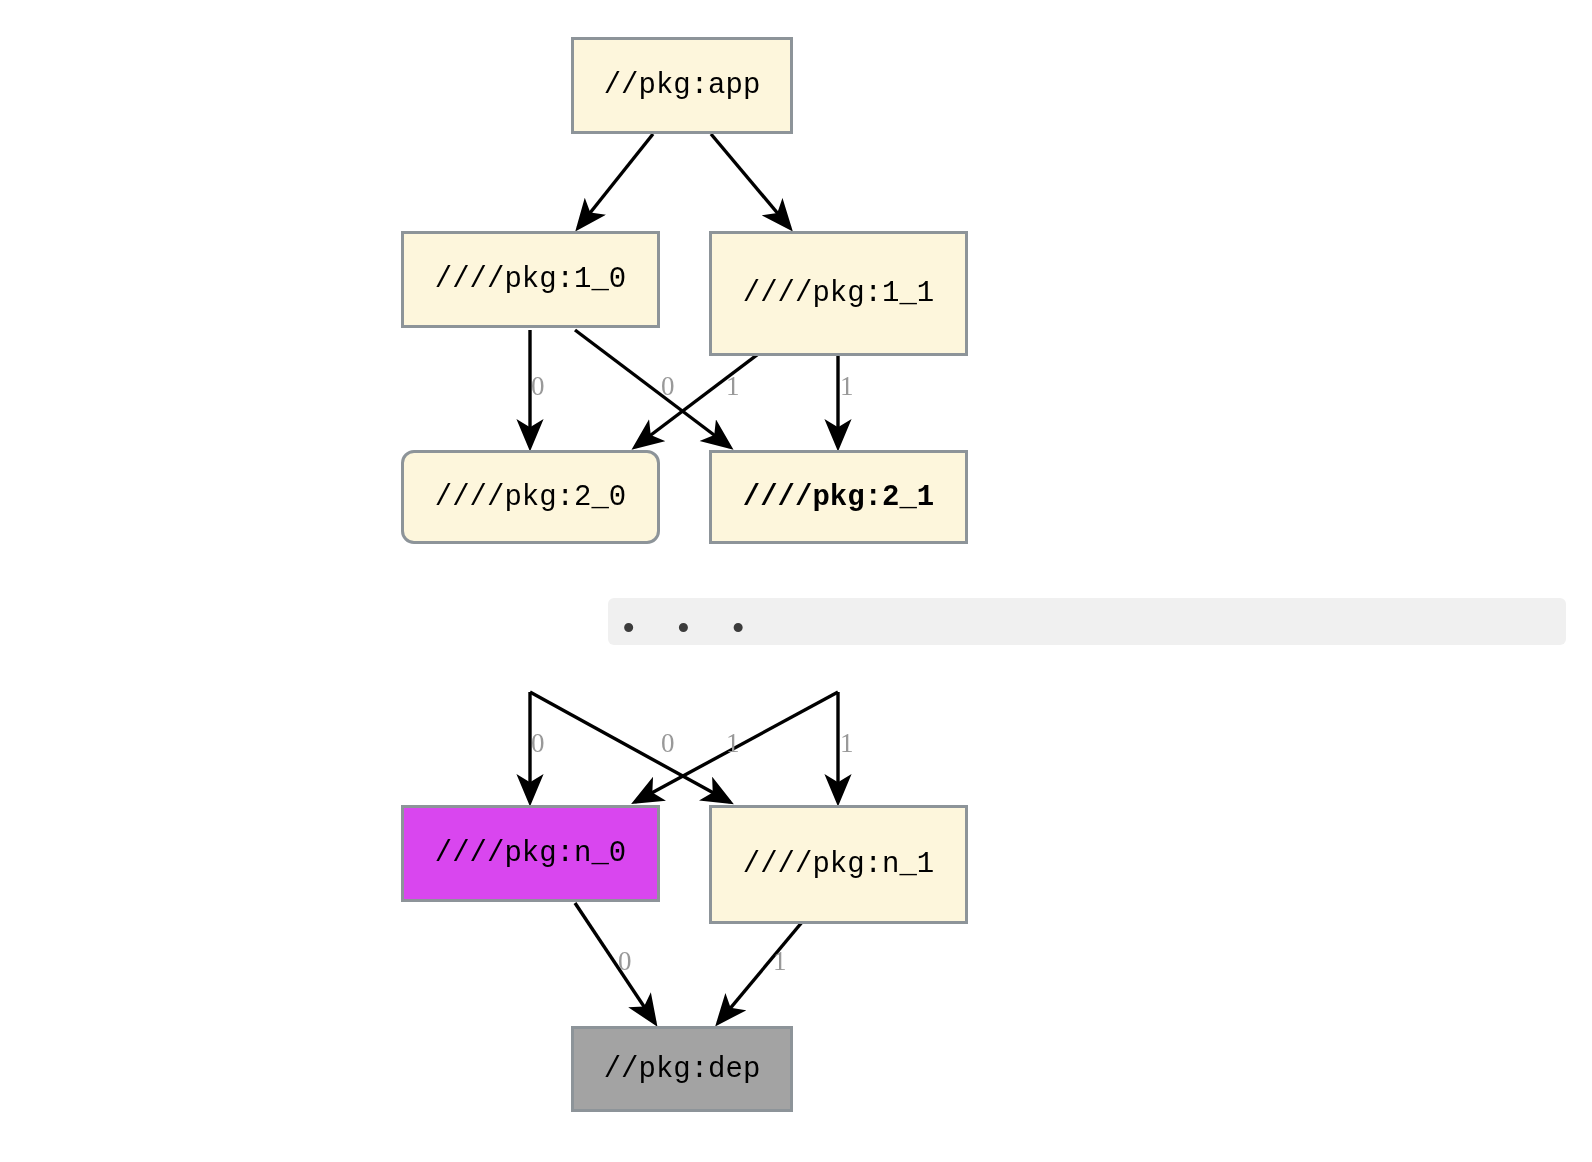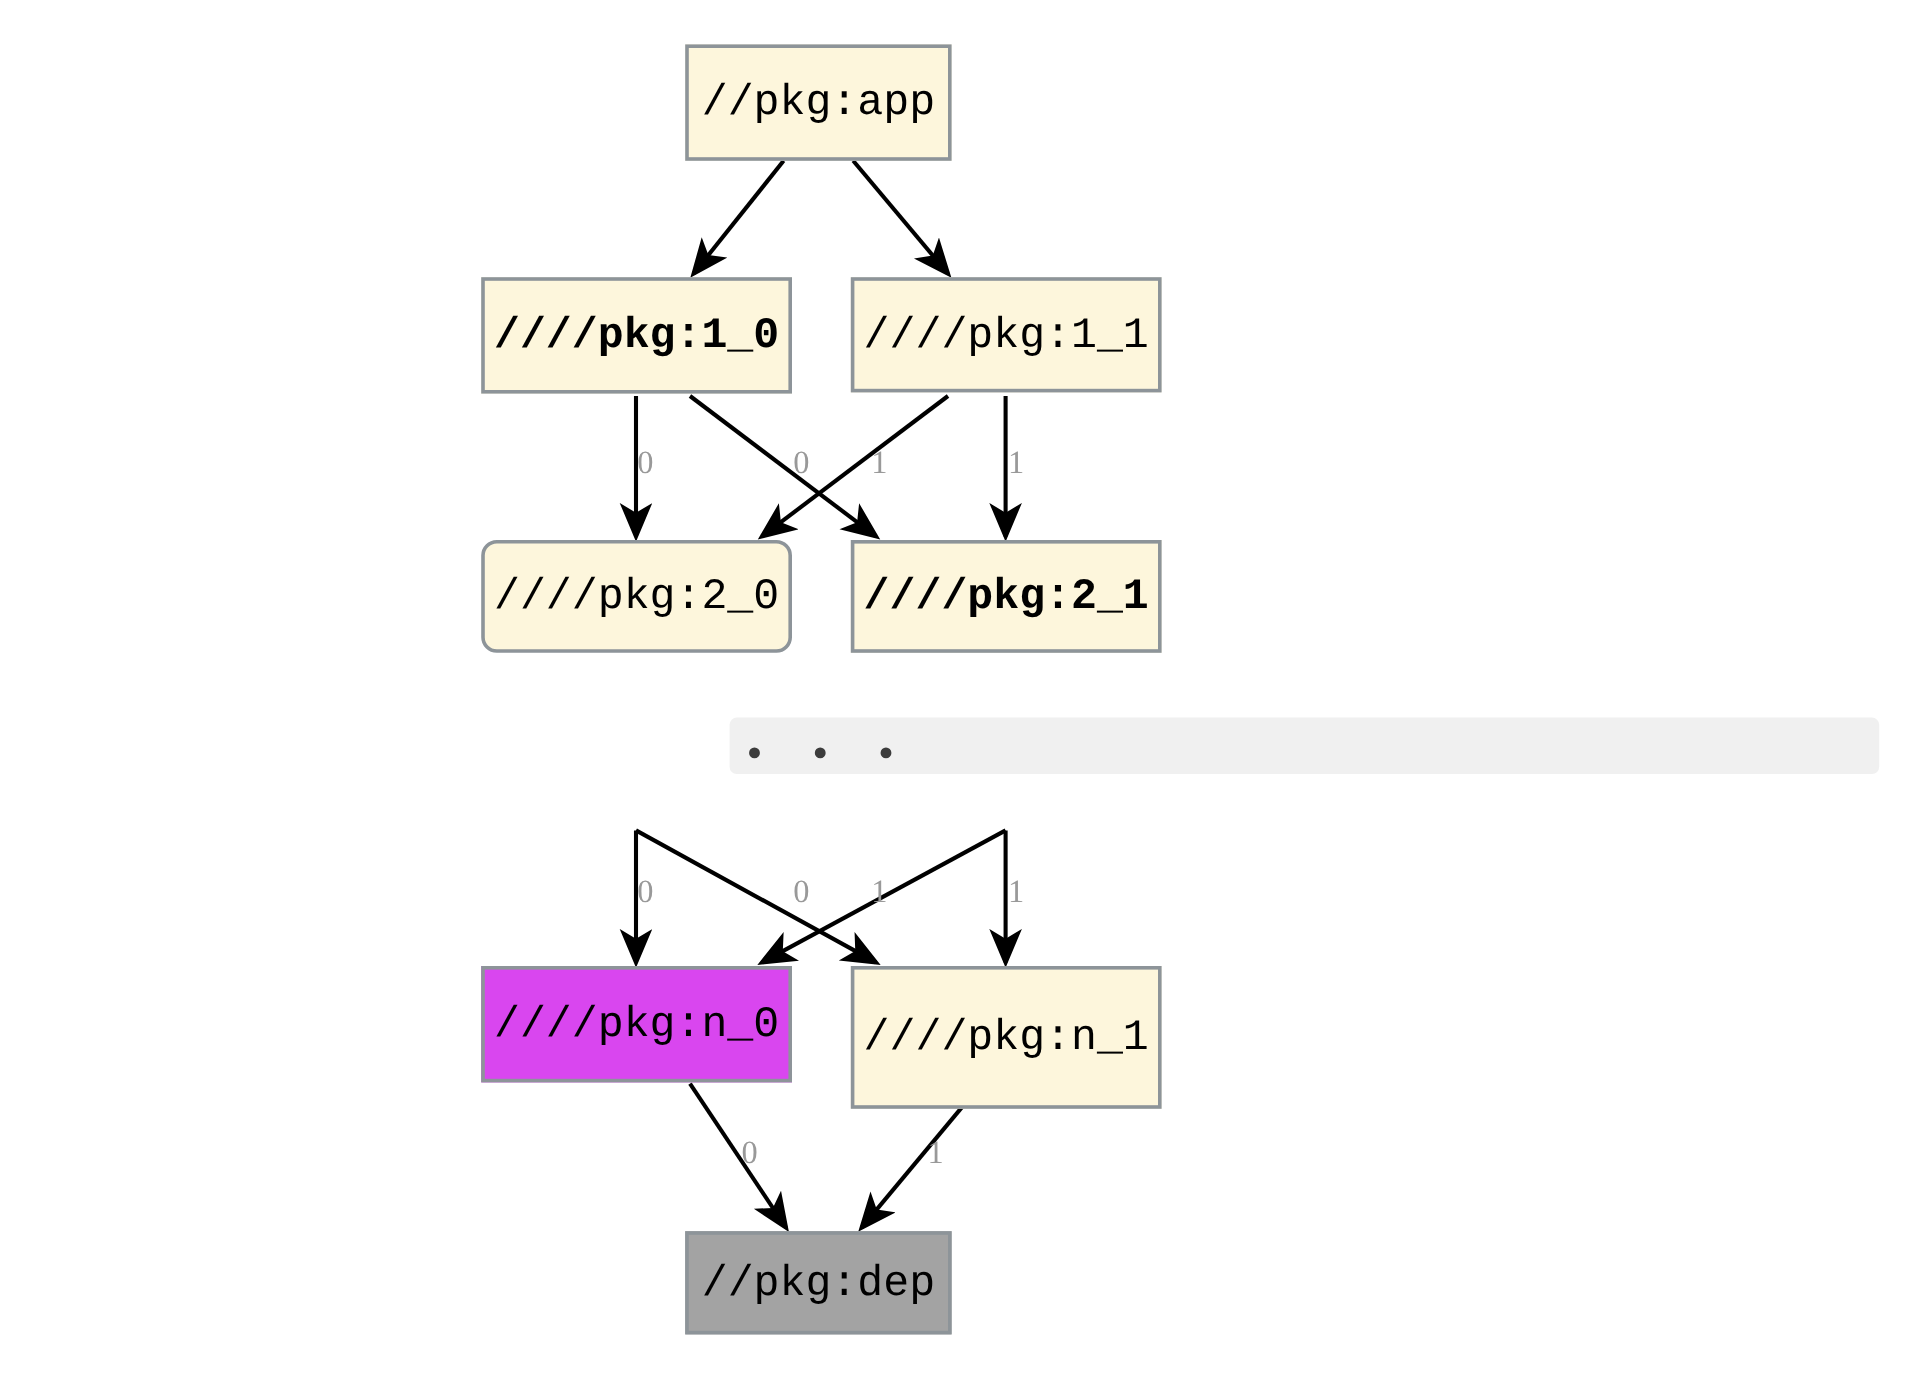--- a/index.html
+++ b/index.html
@@ -30,21 +30,21 @@
     position: absolute;
     box-sizing: border-box;
     background: #fdf6dc;
     border: 3px solid #8d9499;
     display: flex;
     align-items: center;
     justify-content: center;
   }
   .node-label {
     font-family: "Liberation Mono", "DejaVu Sans Mono", monospace;
-    font-size: 36px;
+    font-size: 29px;
     color: #000000;
     letter-spacing: 0px;
     white-space: nowrap;
   }
   .ellipsis-band {
     position: absolute;
     background: #f0f0f0;
     border-radius: 6px;
     display: flex;
     align-items: center;
@@ -92,24 +92,24 @@
         <line x1="838" y1="692" x2="838" y2="802" stroke="#000000" stroke-width="3.4" marker-end="url(#arrow)"></line>
         <line x1="575" y1="903" x2="655" y2="1023" stroke="#000000" stroke-width="3.4" marker-end="url(#arrow)"></line>
         <line x1="818" y1="903" x2="718" y2="1023" stroke="#000000" stroke-width="3.4" marker-end="url(#arrow)"></line>
       </g>
   </svg>
 
   <div id="nodes-layer">
       <div class="node-box" style="left: 571px; top: 37px; width: 222px; height: 97px; background: rgb(253, 246, 220); border-color: rgb(141, 148, 153);">
         <span class="node-label">//pkg:app</span>
       </div>
-      <div class="node-box" style="left: 401px; top: 231px; width: 259px; height: 97px; background: rgb(253, 246, 220); border-color: rgb(141, 148, 153); font-weight: bold;">
+      <div class="node-box" style="left: 401px; top: 231px; width: 259px; height: 97px; background: rgb(253, 246, 220); border-color: rgb(141, 148, 153);">
         <span class="node-label">////pkg:1_0</span>
       </div>
-      <div class="node-box" style="left: 709px; top: 231px; width: 259px; height: 96px; background: rgb(253, 246, 220); border-color: rgb(141, 148, 153);">
+      <div class="node-box" style="left: 709px; top: 231px; width: 259px; height: 125px; background: rgb(253, 246, 220); border-color: rgb(141, 148, 153);">
         <span class="node-label">////pkg:1_1</span>
       </div>
       <div class="node-box" style="left: 401px; top: 450px; width: 259px; height: 94px; background: rgb(253, 246, 220); border-color: rgb(141, 148, 153); border-radius: 13px;">
         <span class="node-label">////pkg:2_0</span>
       </div>
       <div class="node-box" style="left: 709px; top: 450px; width: 259px; height: 94px; background: rgb(253, 246, 220); border-color: rgb(141, 148, 153); font-weight: bold;">
         <span class="node-label">////pkg:2_1</span>
       </div>
       <div class="node-box" style="left: 401px; top: 805px; width: 259px; height: 97px; background: #d946ef; border-color: rgb(141, 148, 153);">
         <span class="node-label">////pkg:n_0</span>

